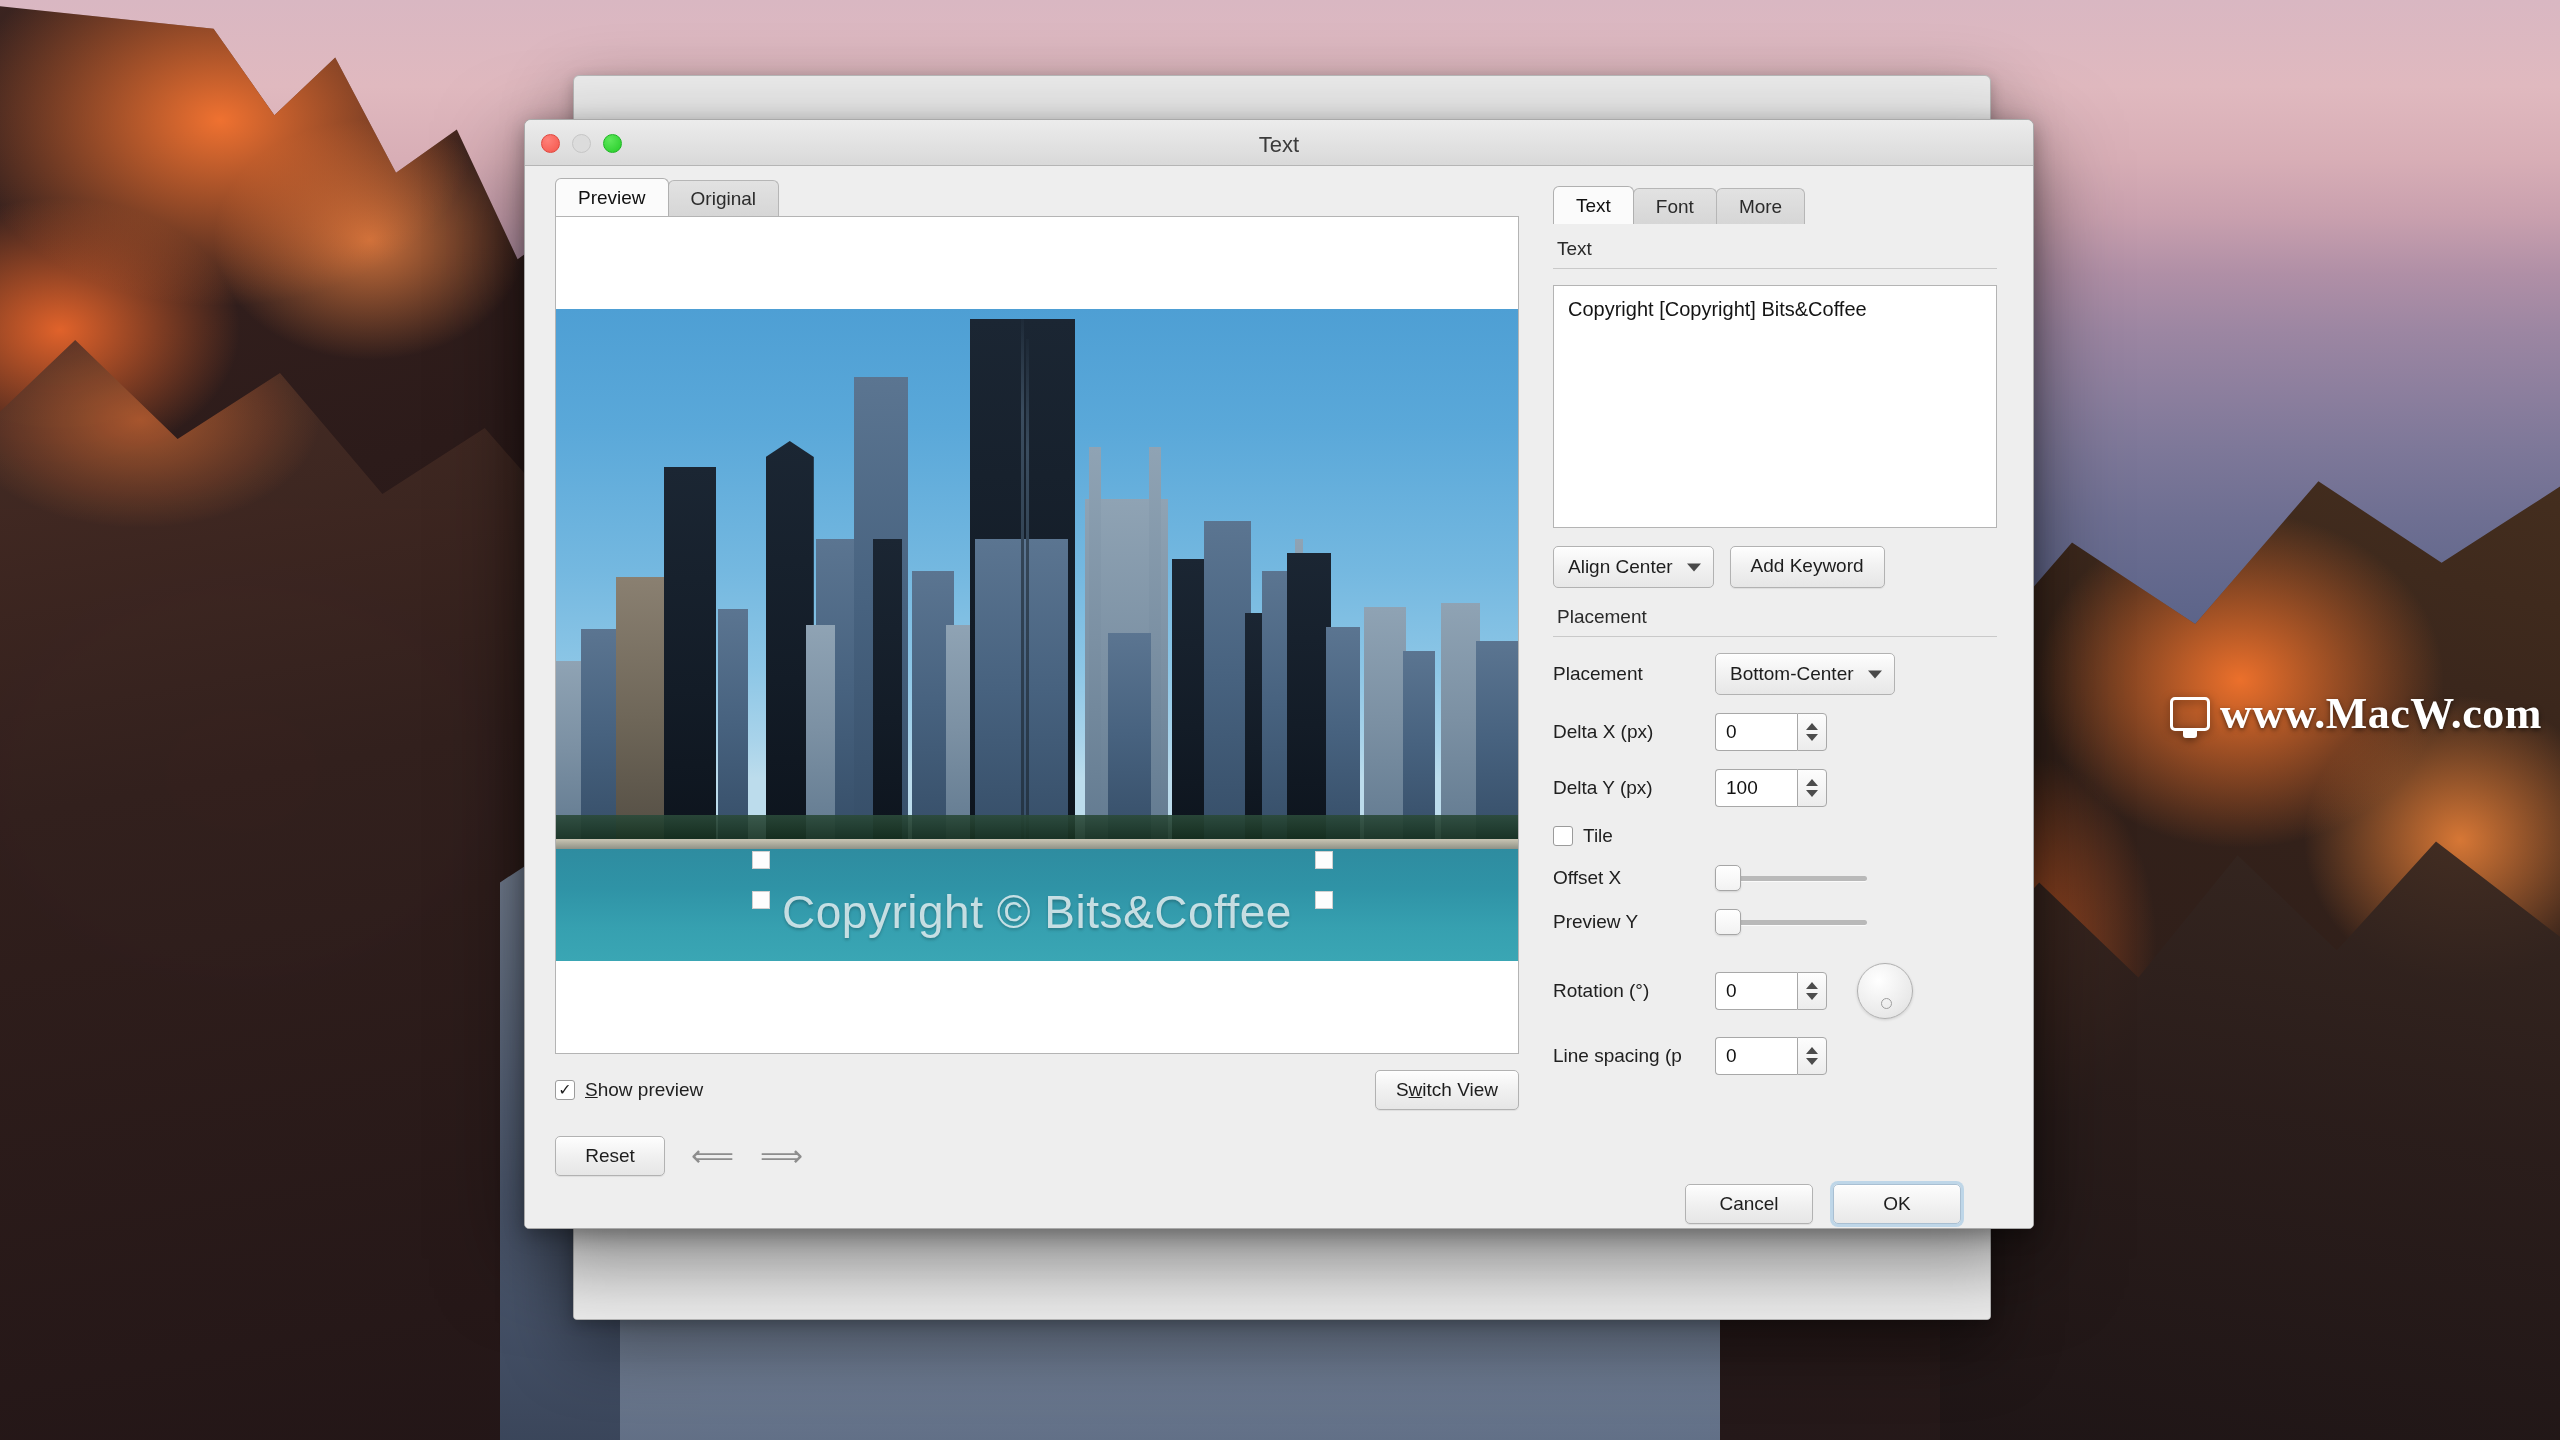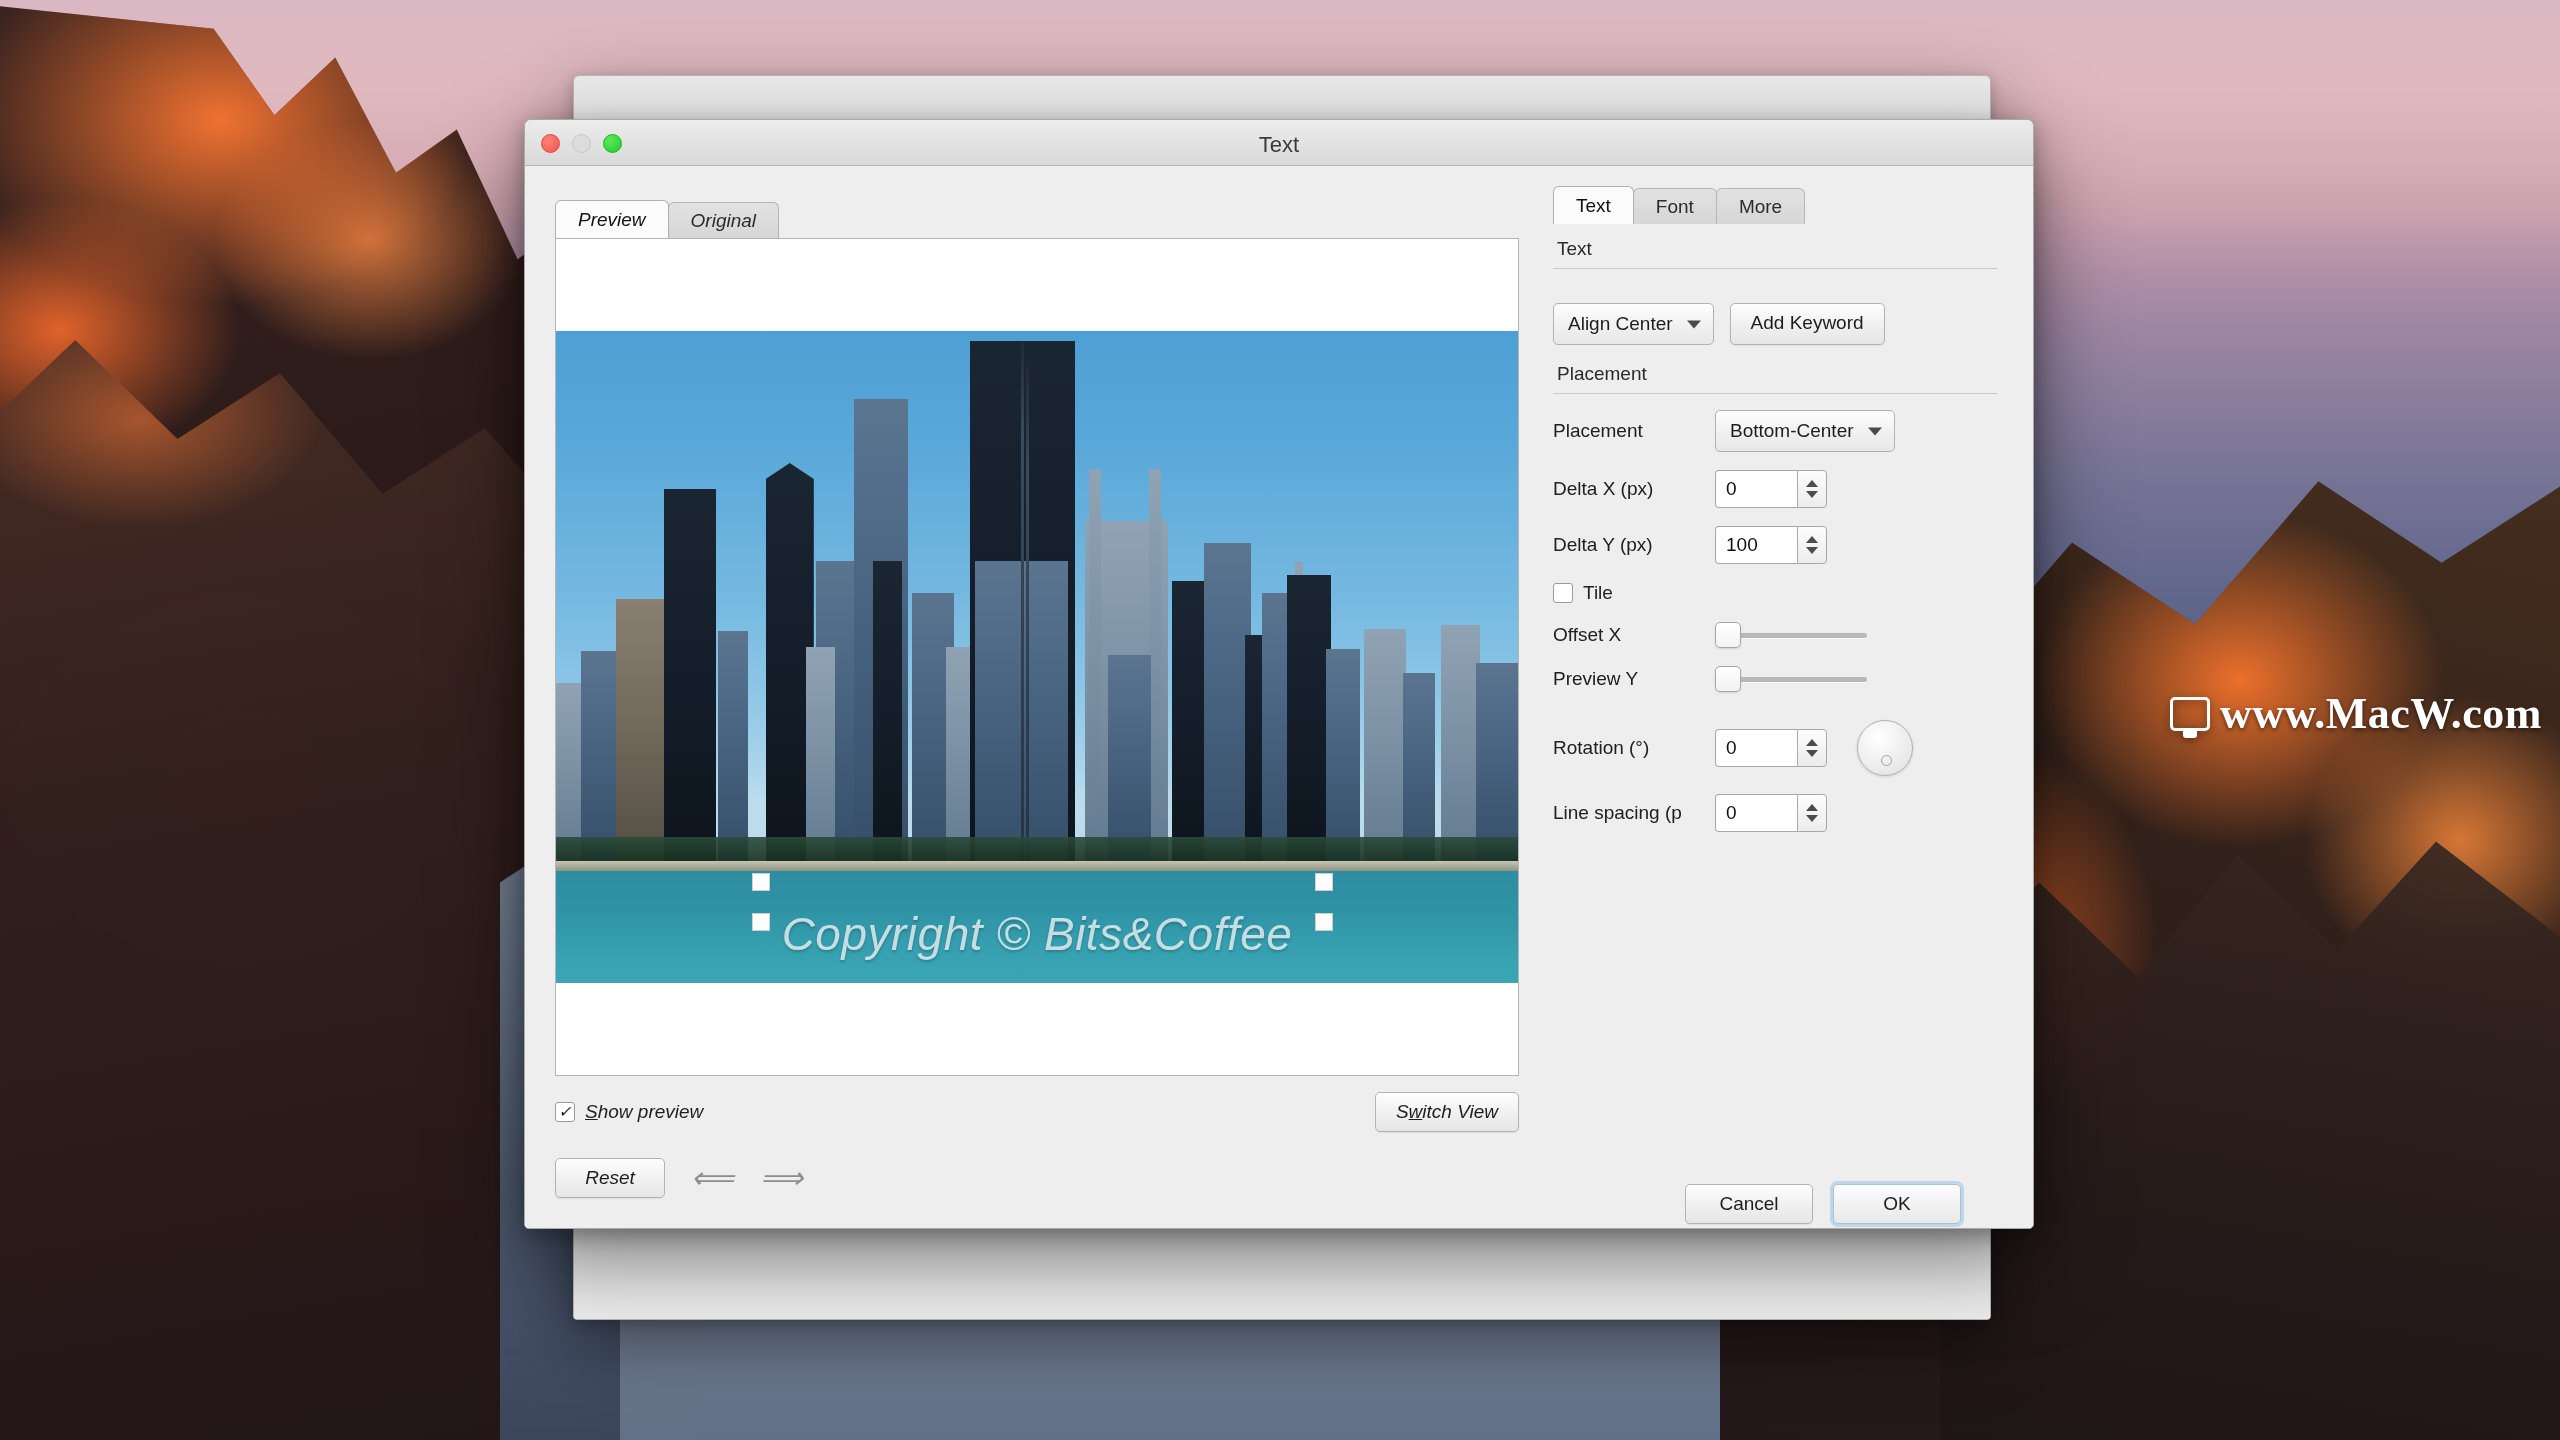--- a/index.html
+++ b/index.html
@@ -166,22 +166,21 @@
   }
   #dlg-content {
     flex: 1; display: flex;
     background: #eeeeee;
     padding: 0;
   }
 
   
   #left-pane {
     width: 1012px; position: relative;
-    padding: 32px 18px 0 30px;
-    font-style: italic;
+    padding: 10px 18px 0 30px;
   }
   .tabrow { display: flex; align-items: flex-end; height: 40px; }
   .tab {
     height: 36px; padding: 0 22px;
     display: flex; align-items: center;
     font-size: 19px; color: #2b2b2b;
     background: linear-gradient(180deg, #e2e2e2, #d6d6d6);
     border: 1px solid #b6b6b6;
     border-bottom: none;
     border-radius: 6px 6px 0 0;
@@ -502,20 +501,21 @@
           <span>Font</span>
         </div>
         <div class="tab">
           <span>More</span>
         </div>
       </div>
 
       <div class="sec-head" style="margin-top:14px;">Text</div>
       <div class="sec-rule"></div>
 
+      <div id="text-area">Copyright [Copyright] Bits&amp;Coffee</div>
 
       <div id="text-row2">
         <div class="select">
           <span>Align Center</span>
           <span class="caret"></span>
         </div>
         <div class="btn">Add Keyword</div>
       </div>
 
       <div class="sec-head">Placement</div>

